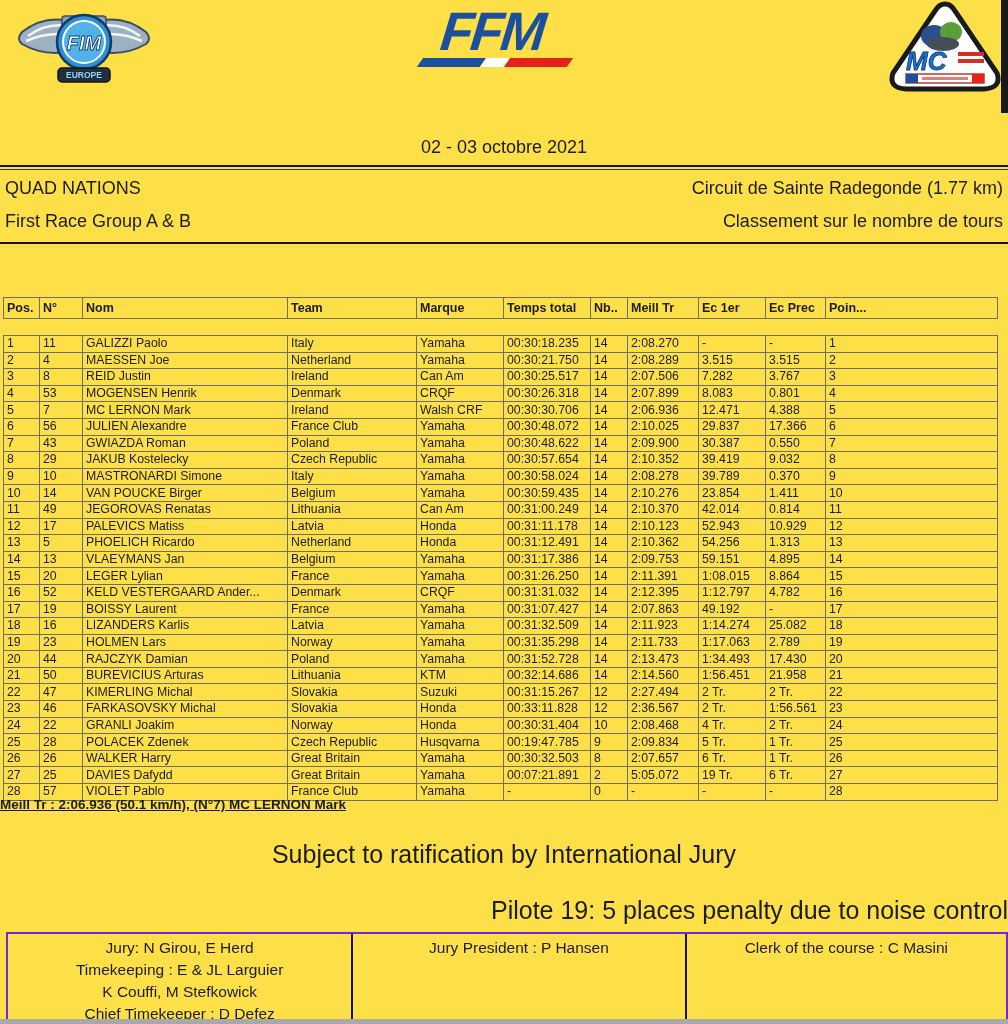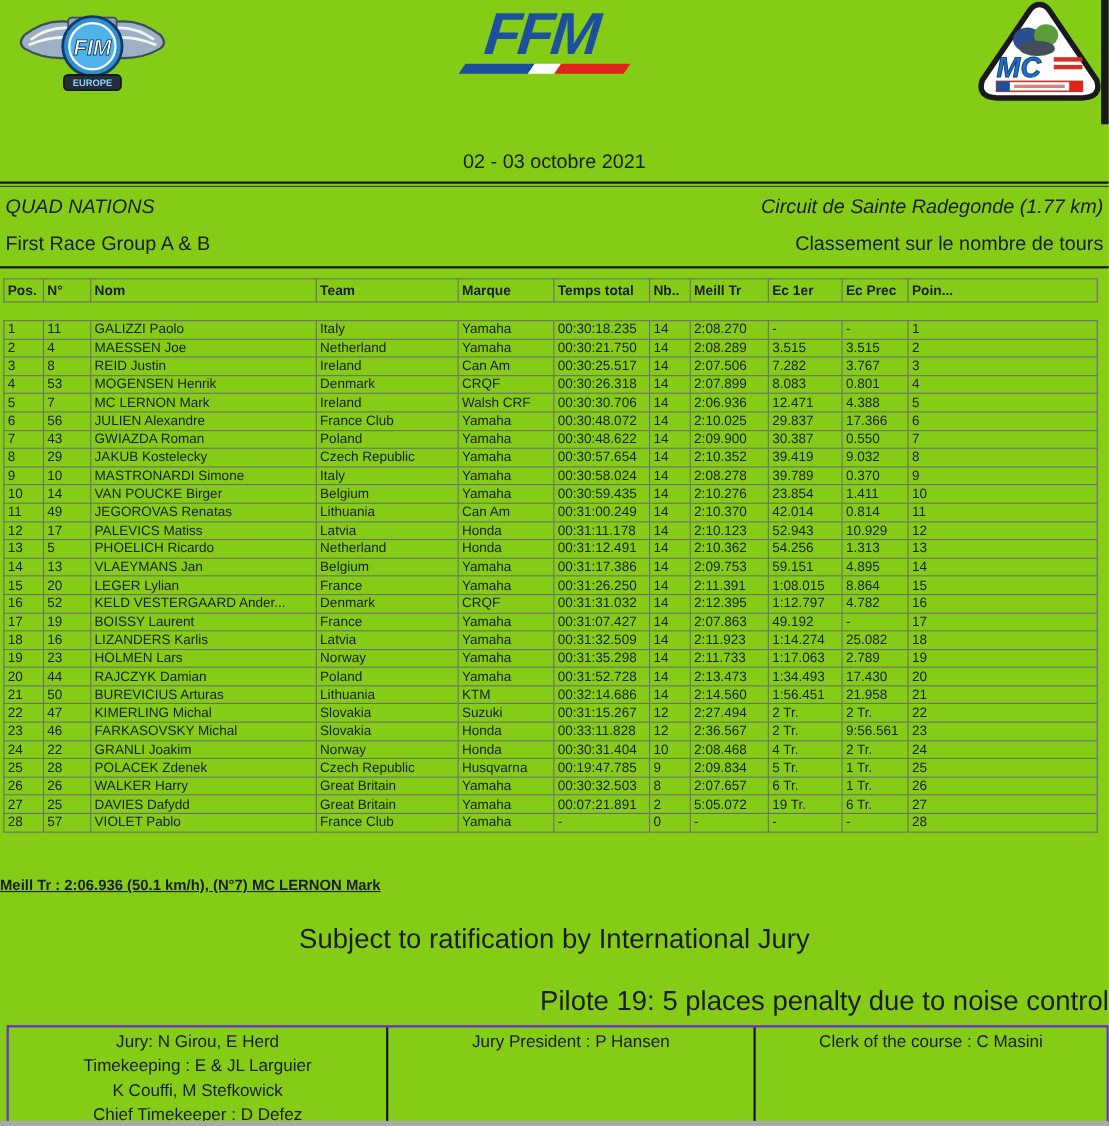--- a/index.html
+++ b/index.html
@@ -1,18 +1,18 @@
 <!DOCTYPE html>
 <html><head>
 <meta charset="utf-8">
 <style>
   * { margin:0; padding:0; box-sizing:border-box; }
   body { background:#e8e8e8; font-family:"Liberation Sans","DejaVu Sans",sans-serif; }
   .page {
-    position:relative; width:1008px; height:1024px; background:#84cc16;
+    position:relative; width:1008px; height:1024px; background:#fde047;
     color:#1c1c1c; overflow:hidden; margin:0 auto;
   }
   
   .logo-fim { position:absolute; left:14px; top:6px; width:140px; height:80px; }
   .logo-ffm { position:absolute; left:402px; top:6px; width:180px; height:76px; }
   .ffm-text {
     display:block; font-weight:bold; font-style:italic; font-size:54px; line-height:50px;
     color:#1d4f9f; letter-spacing:-3px; transform:skewX(-6deg); text-align:center;
   }
   .ffm-bar { position:absolute; left:18px; top:52px; width:150px; height:9px; transform:skewX(-35deg); display:flex; }
@@ -20,24 +20,24 @@
   .ffm-bar .b2 { width:16%; background:#ffffff; }
   .ffm-bar .b3 { width:42%; background:#e2231a; }
   .logo-mc { position:absolute; left:884px; top:0px; width:122px; height:94px; }
   
   .title { position:absolute; top:92px; left:0; width:100%; text-align:center; font-size:23px; letter-spacing:0.5px; }
   .date  { position:absolute; top:137px; left:0; width:100%; text-align:center; font-size:18px; }
   .rule-a  { position:absolute; top:165px; left:0; width:1008px; height:2px; background:#141414; }
   .rule-a2 { position:absolute; top:169px; left:0; width:1008px; height:1px; background:#3a3a3a; }
   .rule-b  { position:absolute; top:242px; left:0; width:1008px; height:2px; background:#141414; }
   .info-row { position:absolute; left:5px; width:998px; display:flex; justify-content:space-between; font-size:18px; }
-  .info-1 { top:178px;font-style:italic; }
+  .info-1 { top:178px; }
   .info-2 { top:211px; }
   
-  table { border-collapse:collapse; table-layout:fixed; }
+  table { border-collapse:collapse; table-layout:fixed;margin-top:44px; }
   .tbl { position:absolute; left:3px; width:994px; }
   .tbl-head { top:253px; }
   .tbl-body { top:291px; }
   .tbl th, .tbl td {
     border:1px solid #6e6e6e; overflow:hidden; white-space:nowrap;
     text-align:left; vertical-align:middle; padding:0 3px;
   }
   .tbl { border:1px solid #3f3f3f; }
   .tbl th { font-size:12.5px; font-weight:bold; height:21px; }
   .tbl td { font-size:12.3px; height:16.6px; line-height:15px; }
@@ -457,21 +457,21 @@
         <tr>
           <td>23</td>
           <td>46</td>
           <td>FARKASOVSKY Michal</td>
           <td>Slovakia</td>
           <td>Honda</td>
           <td>00:33:11.828</td>
           <td>12</td>
           <td>2:36.567</td>
           <td>2 Tr.</td>
-          <td>9:56.561</td>
+          <td>1:56.561</td>
           <td>23</td>
         </tr>
         <tr>
           <td>24</td>
           <td>22</td>
           <td>GRANLI Joakim</td>
           <td>Norway</td>
           <td>Honda</td>
           <td>00:30:31.404</td>
           <td>10</td>

